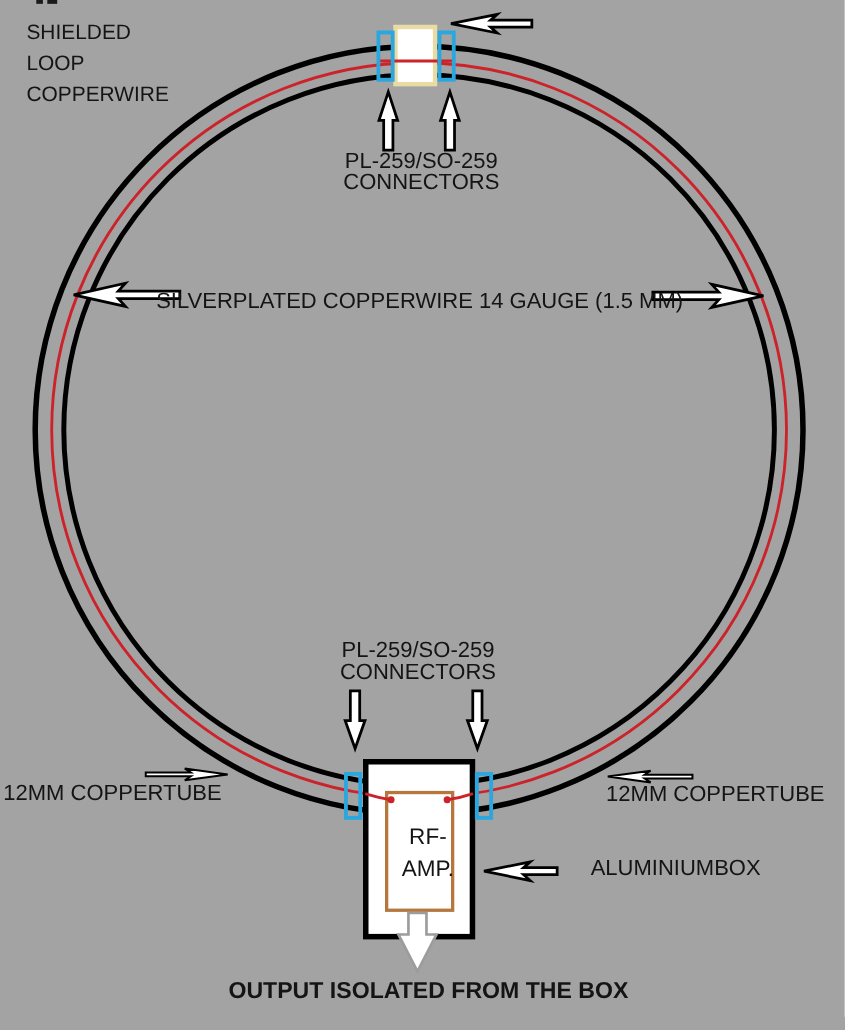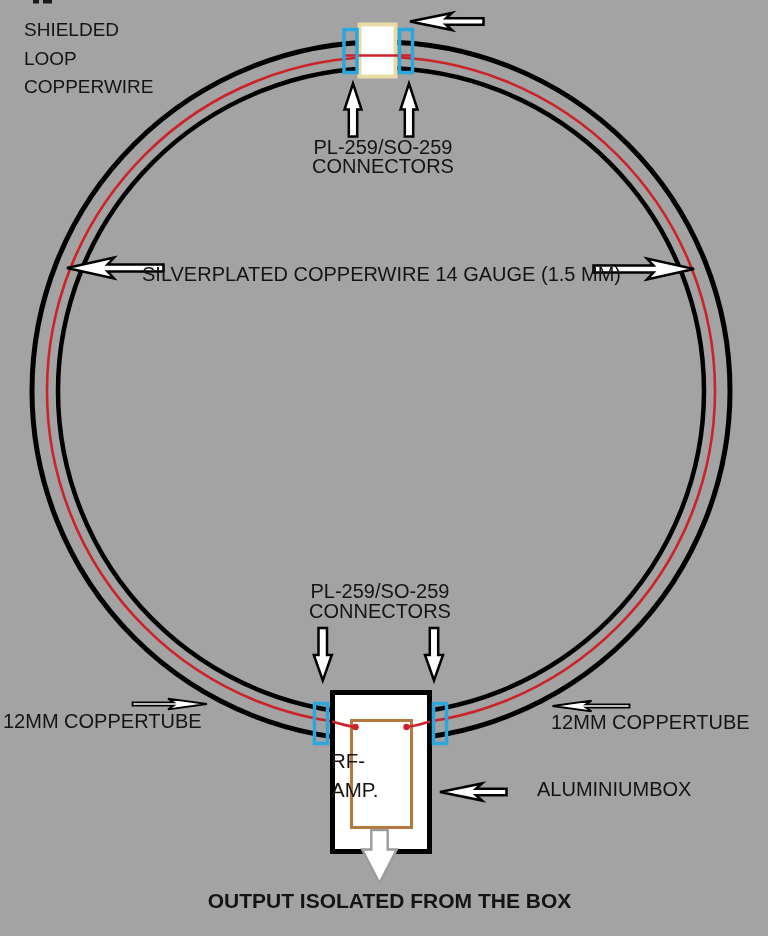--- a/index.html
+++ b/index.html
@@ -8,21 +8,21 @@
   #diagram{position:absolute;left:0;top:0;}
   .lbl{position:absolute;color:#141414;white-space:nowrap;font-family:"Liberation Sans",sans-serif;}
   .loop-label{left:24px;top:16px;font-size:19px;line-height:28.5px;}
   .plastic-box-label{left:497px;top:7px;font-size:20px;}
   .top-conn-label{left:283px;width:200px;text-align:center;top:138px;font-size:20px;line-height:18.5px;}
   .wire-spec-1{left:0;width:763px;text-align:center;top:231px;font-size:20px;margin-top:32px;}
   .wire-spec-2{left:0;width:764px;text-align:center;top:275px;font-size:20px;}
   .bottom-conn-label{left:280px;width:200px;text-align:center;top:581px;font-size:20px;line-height:20px;}
   .left-tube-label{left:3px;top:710px;font-size:20px;}
   .right-tube-label{left:551px;top:711px;font-size:20px;}
-  .rf-amp-label{left:331px;width:116px;top:747px;font-size:20.5px;line-height:28.5px;}
+  .rf-amp-label{left:331px;width:116px;text-align:center;top:747px;font-size:20.5px;line-height:28.5px;}
   .aluminium-label{left:516px;top:778px;font-size:20px;margin-left:21px;}
   .output-label{left:0;width:779px;text-align:center;top:889px;font-size:21px;font-weight:bold;}
 
   .tube-line{fill:none;stroke:var(--line-black,#000);}
   .wire-line{fill:none;stroke:var(--wire-red,#cc2229);}
   .wire-dot{fill:var(--wire-red,#cc2229);stroke:none;}
   .blue-conn{fill:none;stroke:var(--connector-blue,#2ba7e0);stroke-width:3.5;}
   .tan-box{fill:#fff;stroke:var(--plastic-tan,#e8dca4);stroke-width:4;}
   .alu-box{fill:#fff;stroke:var(--line-black,#000);stroke-width:5;}
   .amp-box{fill:#fff;stroke:var(--amp-brown,#b5773e);stroke-width:3;}

